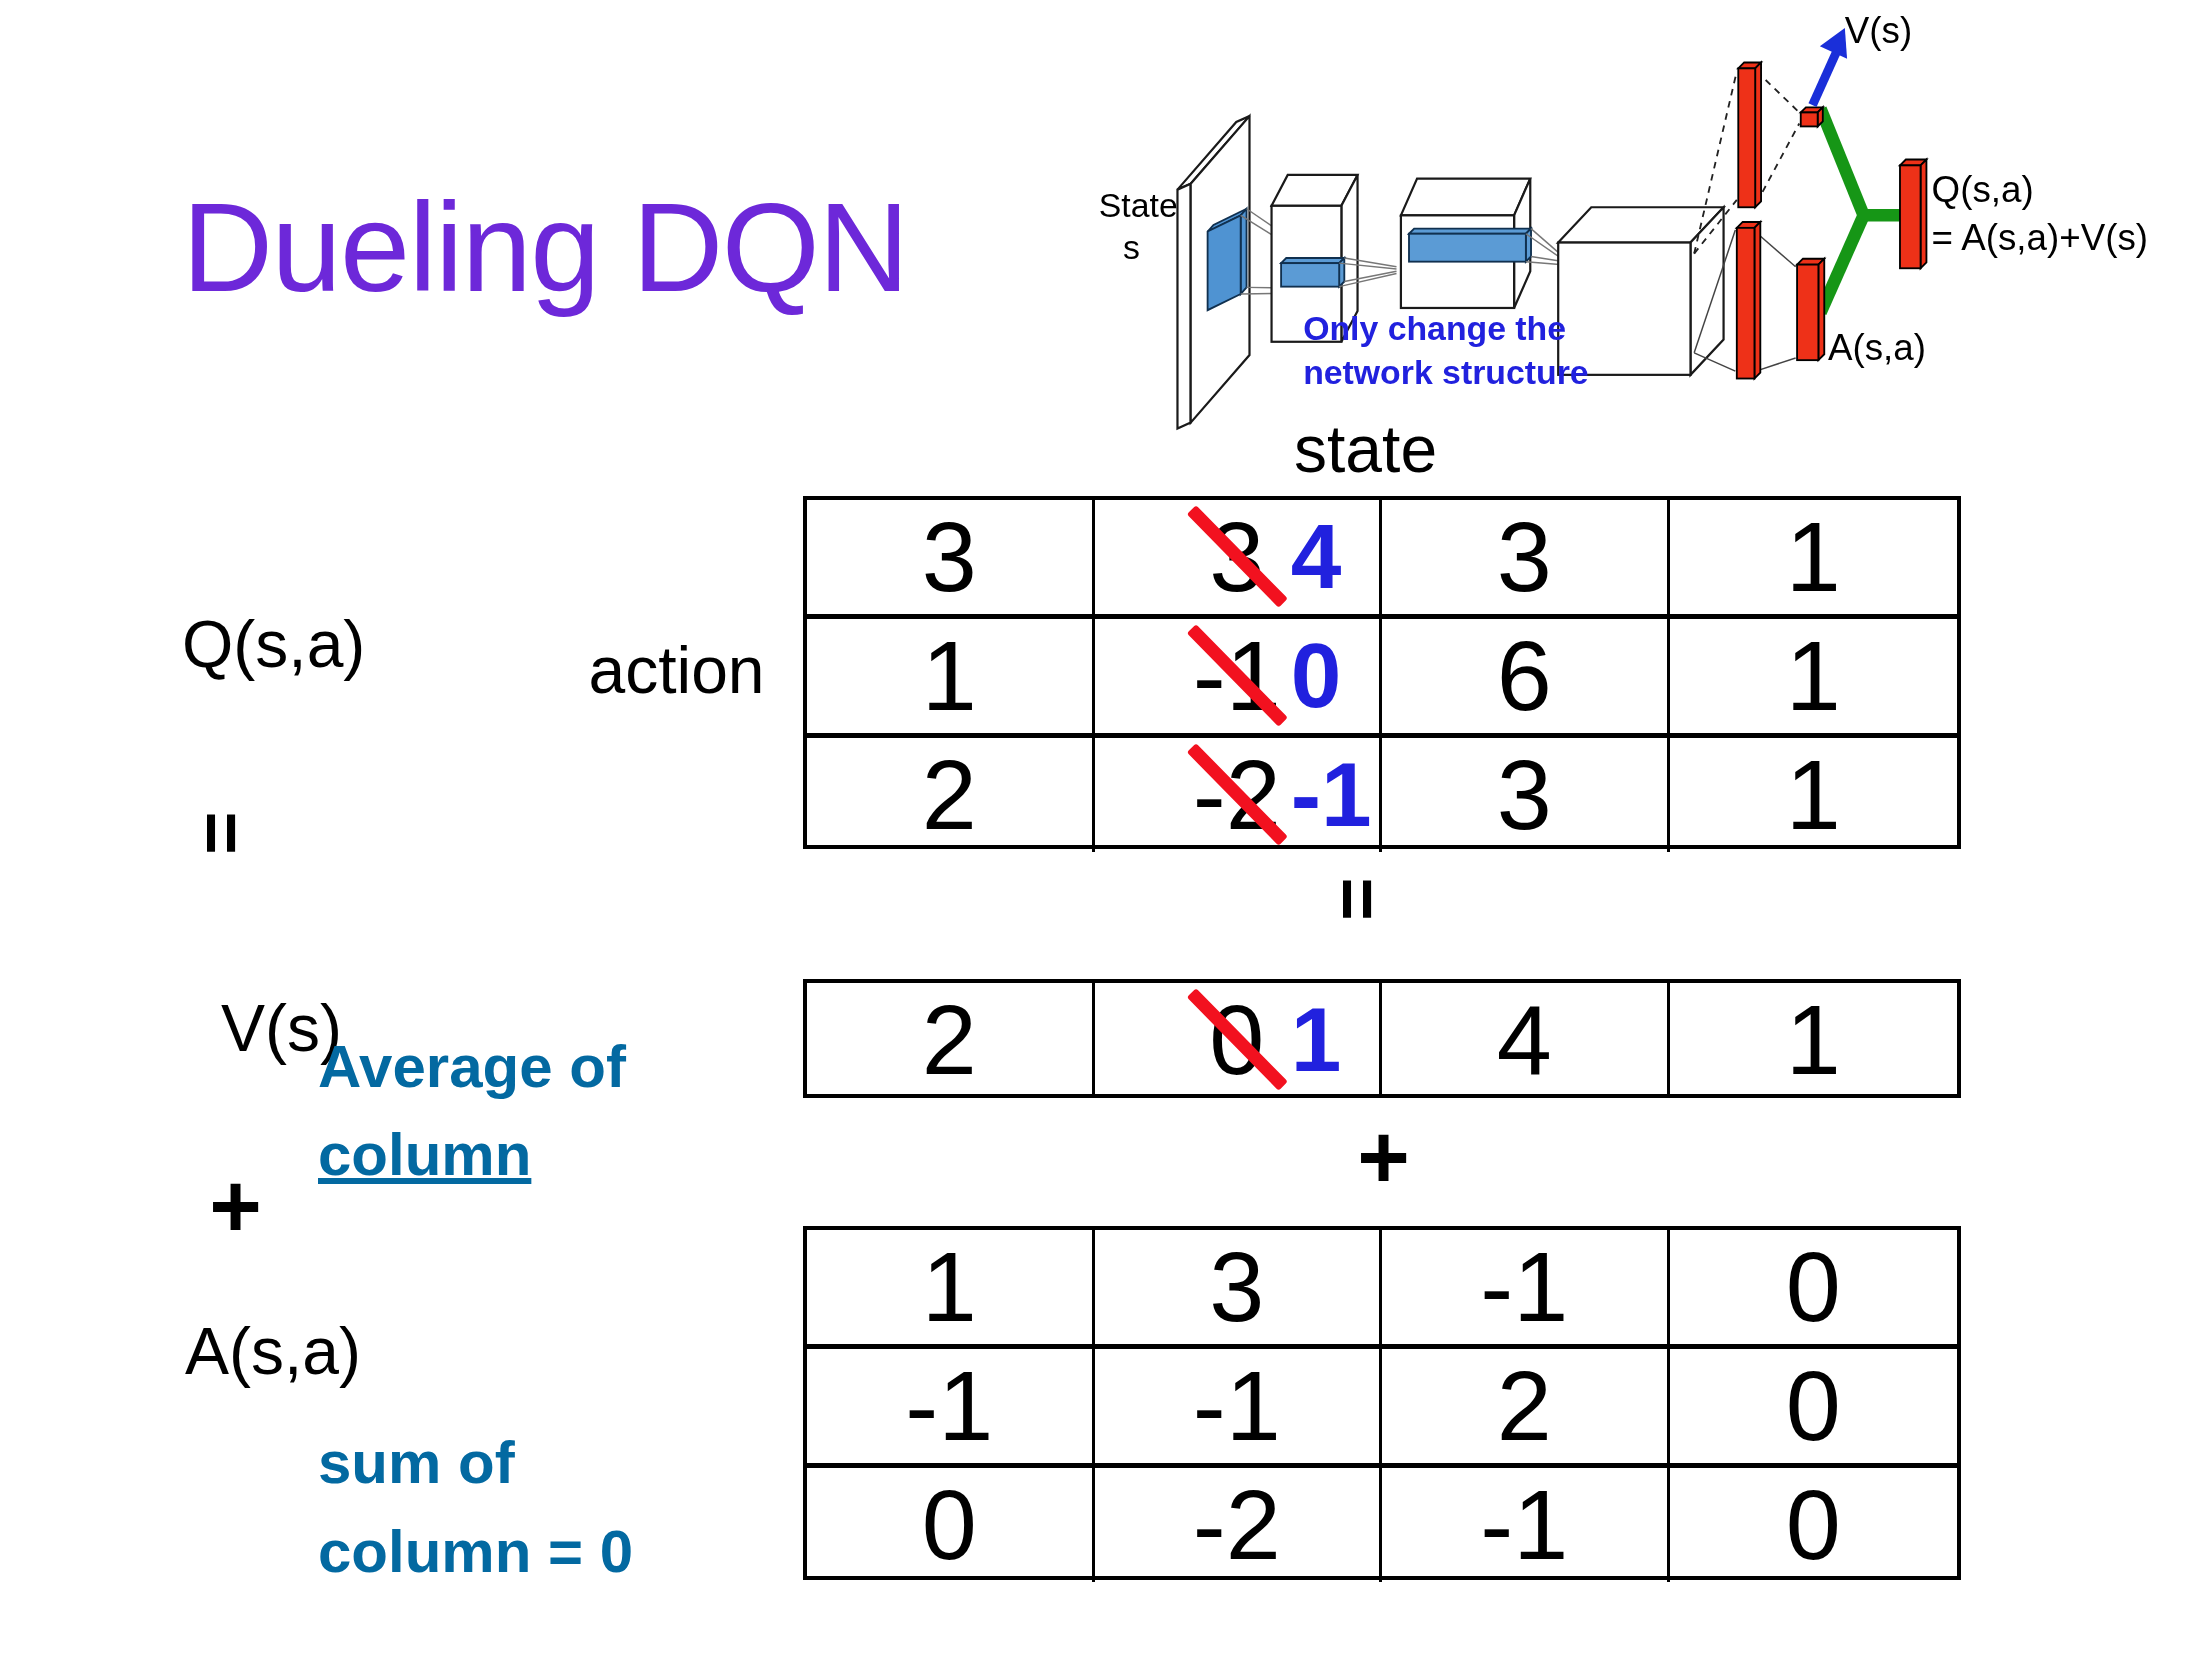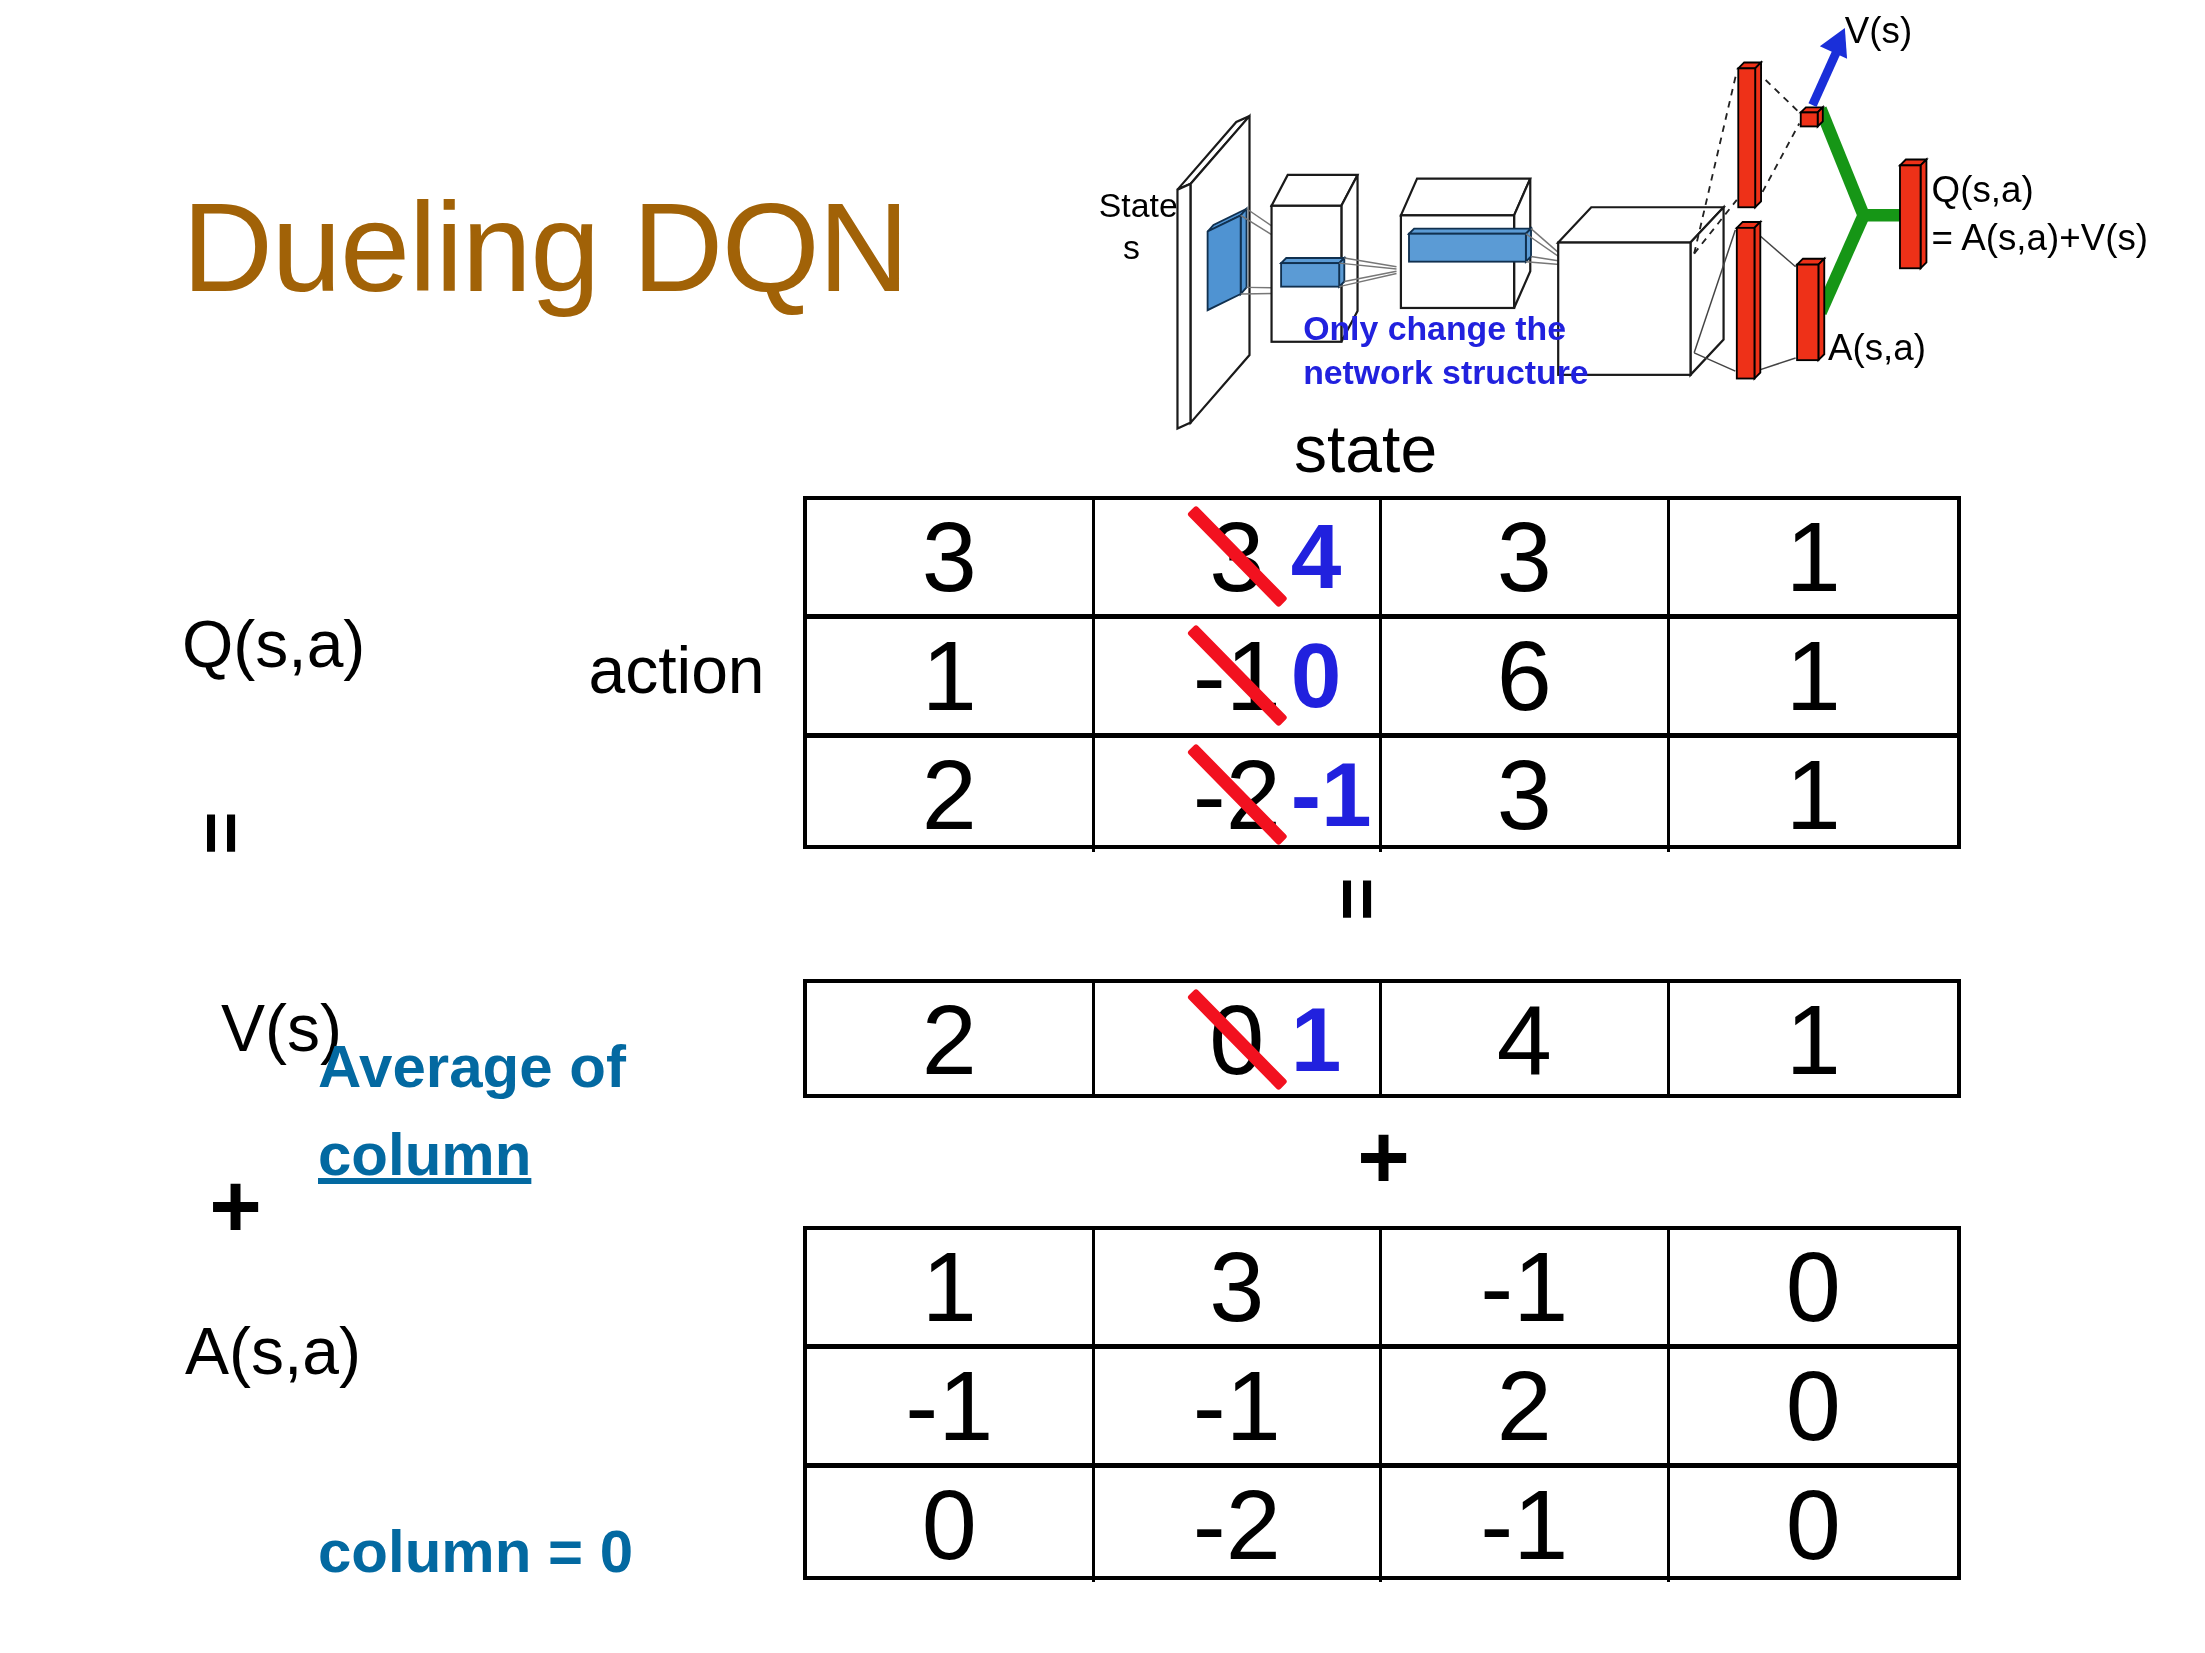--- a/index.html
+++ b/index.html
@@ -3,21 +3,21 @@
 <meta charset="utf-8">
 <style>
   html,body{margin:0;padding:0;background:#ffffff;}
   .slide{
     position:relative; width:2205px; height:1654px; background:#ffffff;
     font-family:"Liberation Sans", sans-serif; color:#000; overflow:hidden;
   }
   .abs{position:absolute;}
   .page-title{
     left:182px; top:175px; font-size:126px; font-weight:300;
-    letter-spacing:-1.5px; color:#a16207; white-space:nowrap;
+    letter-spacing:-1.5px; color:#6d28d9; white-space:nowrap;
   }
   .lbl{font-size:66px; line-height:1.05; white-space:nowrap;}
   .blue-note{font-size:60px; line-height:1.45; font-weight:600; color:#0369a1; white-space:nowrap;}
   .rot-eq-wrap{width:103px; height:81px; display:flex; align-items:center; justify-content:center;}
   .rot-eq{display:inline-block; transform:rotate(90deg); font-size:74px; font-weight:700; line-height:1;}
   .plus-wrap{width:103px; height:91px; display:flex; align-items:center; justify-content:center;}
   .plus{font-size:90px; font-weight:600; line-height:1;}
 
   
   .tbl{
@@ -192,20 +192,21 @@
   <div class="abs lbl" style="left:221px; top:994px;">V(s)</div>
   <div class="abs blue-note" style="left:318px; top:1023px;">Average of</div>
   <div class="abs blue-note" style="left:318px; top:1111px;text-decoration:underline;">column</div>
   <div class="abs plus-wrap" style="left:184px; top:1160px;">
     <span class="plus">+</span>
   </div>
   <div class="abs plus-wrap" style="left:1332px; top:1111px;">
     <span class="plus">+</span>
   </div>
   <div class="abs lbl" style="left:185px; top:1317px;">A(s,a)</div>
+  <div class="abs blue-note" style="left:318px; top:1419px;">sum of</div>
   <div class="abs blue-note" style="left:318px; top:1508px;">column = 0</div>
 
   <div class="tbl tbl-q">
     <div class="cell">
         <span>3</span>
       </div>
     <div class="cell">
       <div class="pair">
         <span class="old-num">3</span>
         <div class="strike"></div>

